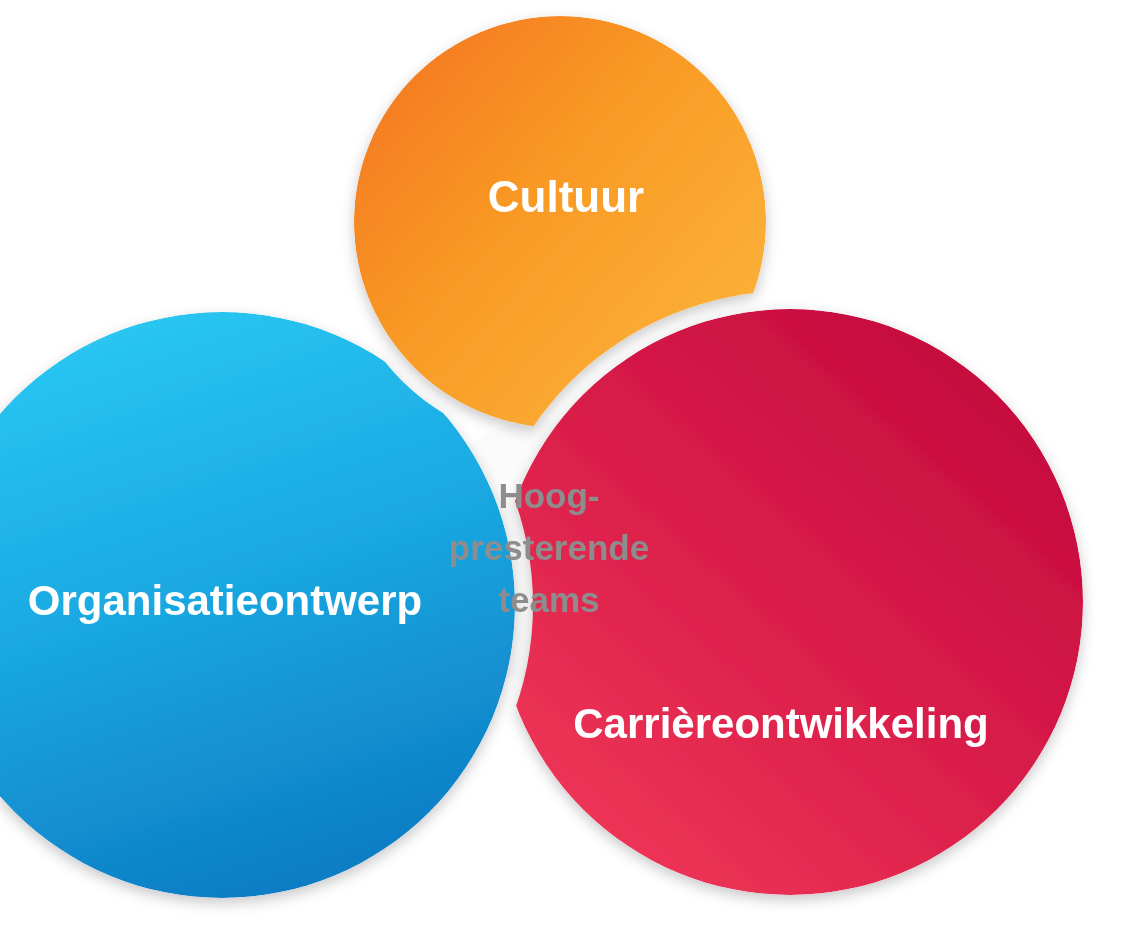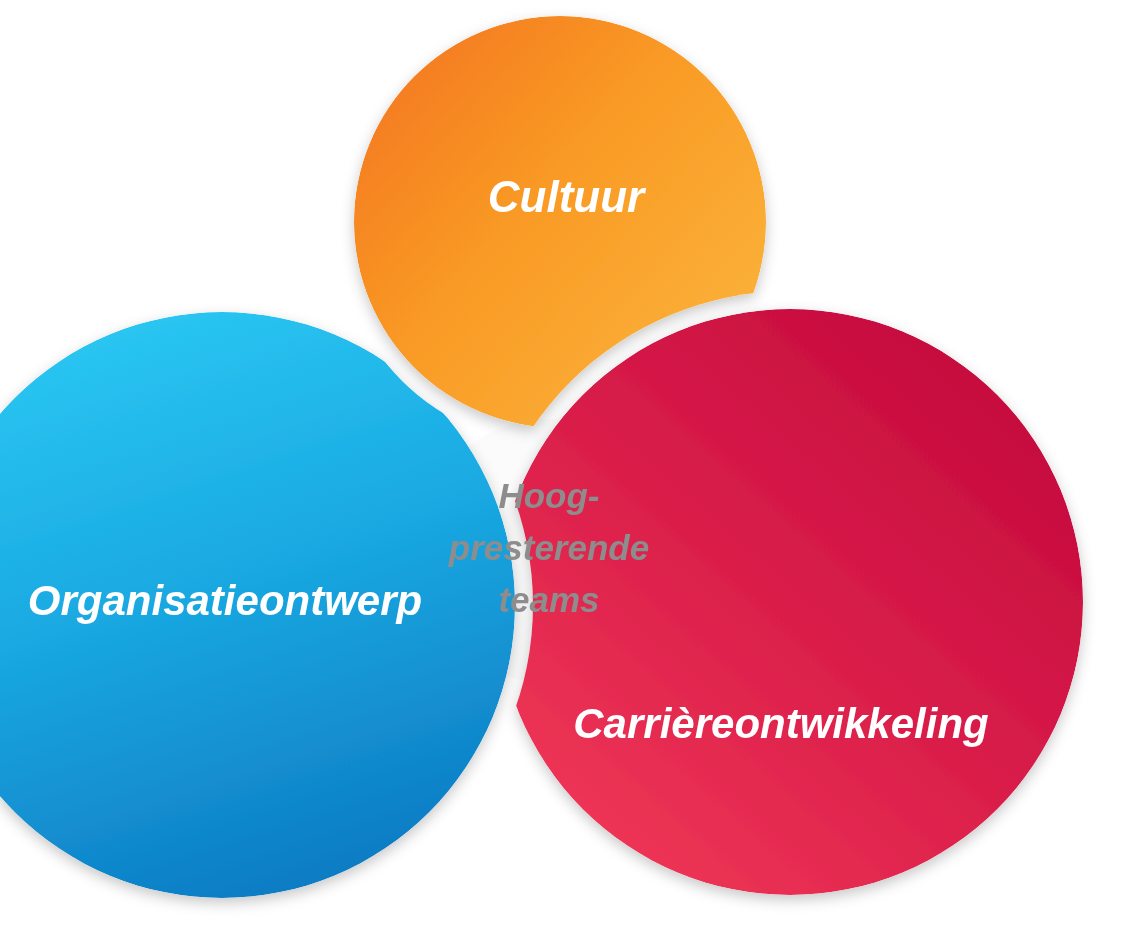--- a/index.html
+++ b/index.html
@@ -12,21 +12,20 @@
     width: 1136px;
     height: 944px;
     overflow: hidden;
     font-family: "Liberation Sans", sans-serif;
   }
   #diagram-root {
     position: relative;
     width: 1136px;
     height: 724px;
     background: #ffffff;
-    font-style: italic;
   }
   #venn-svg {
     display: block;
     width: 1136px;
     height: 944px;
   }
   .circle-label {
     font-family: "Liberation Sans", sans-serif;
     font-weight: bold;
     fill: #ffffff;

